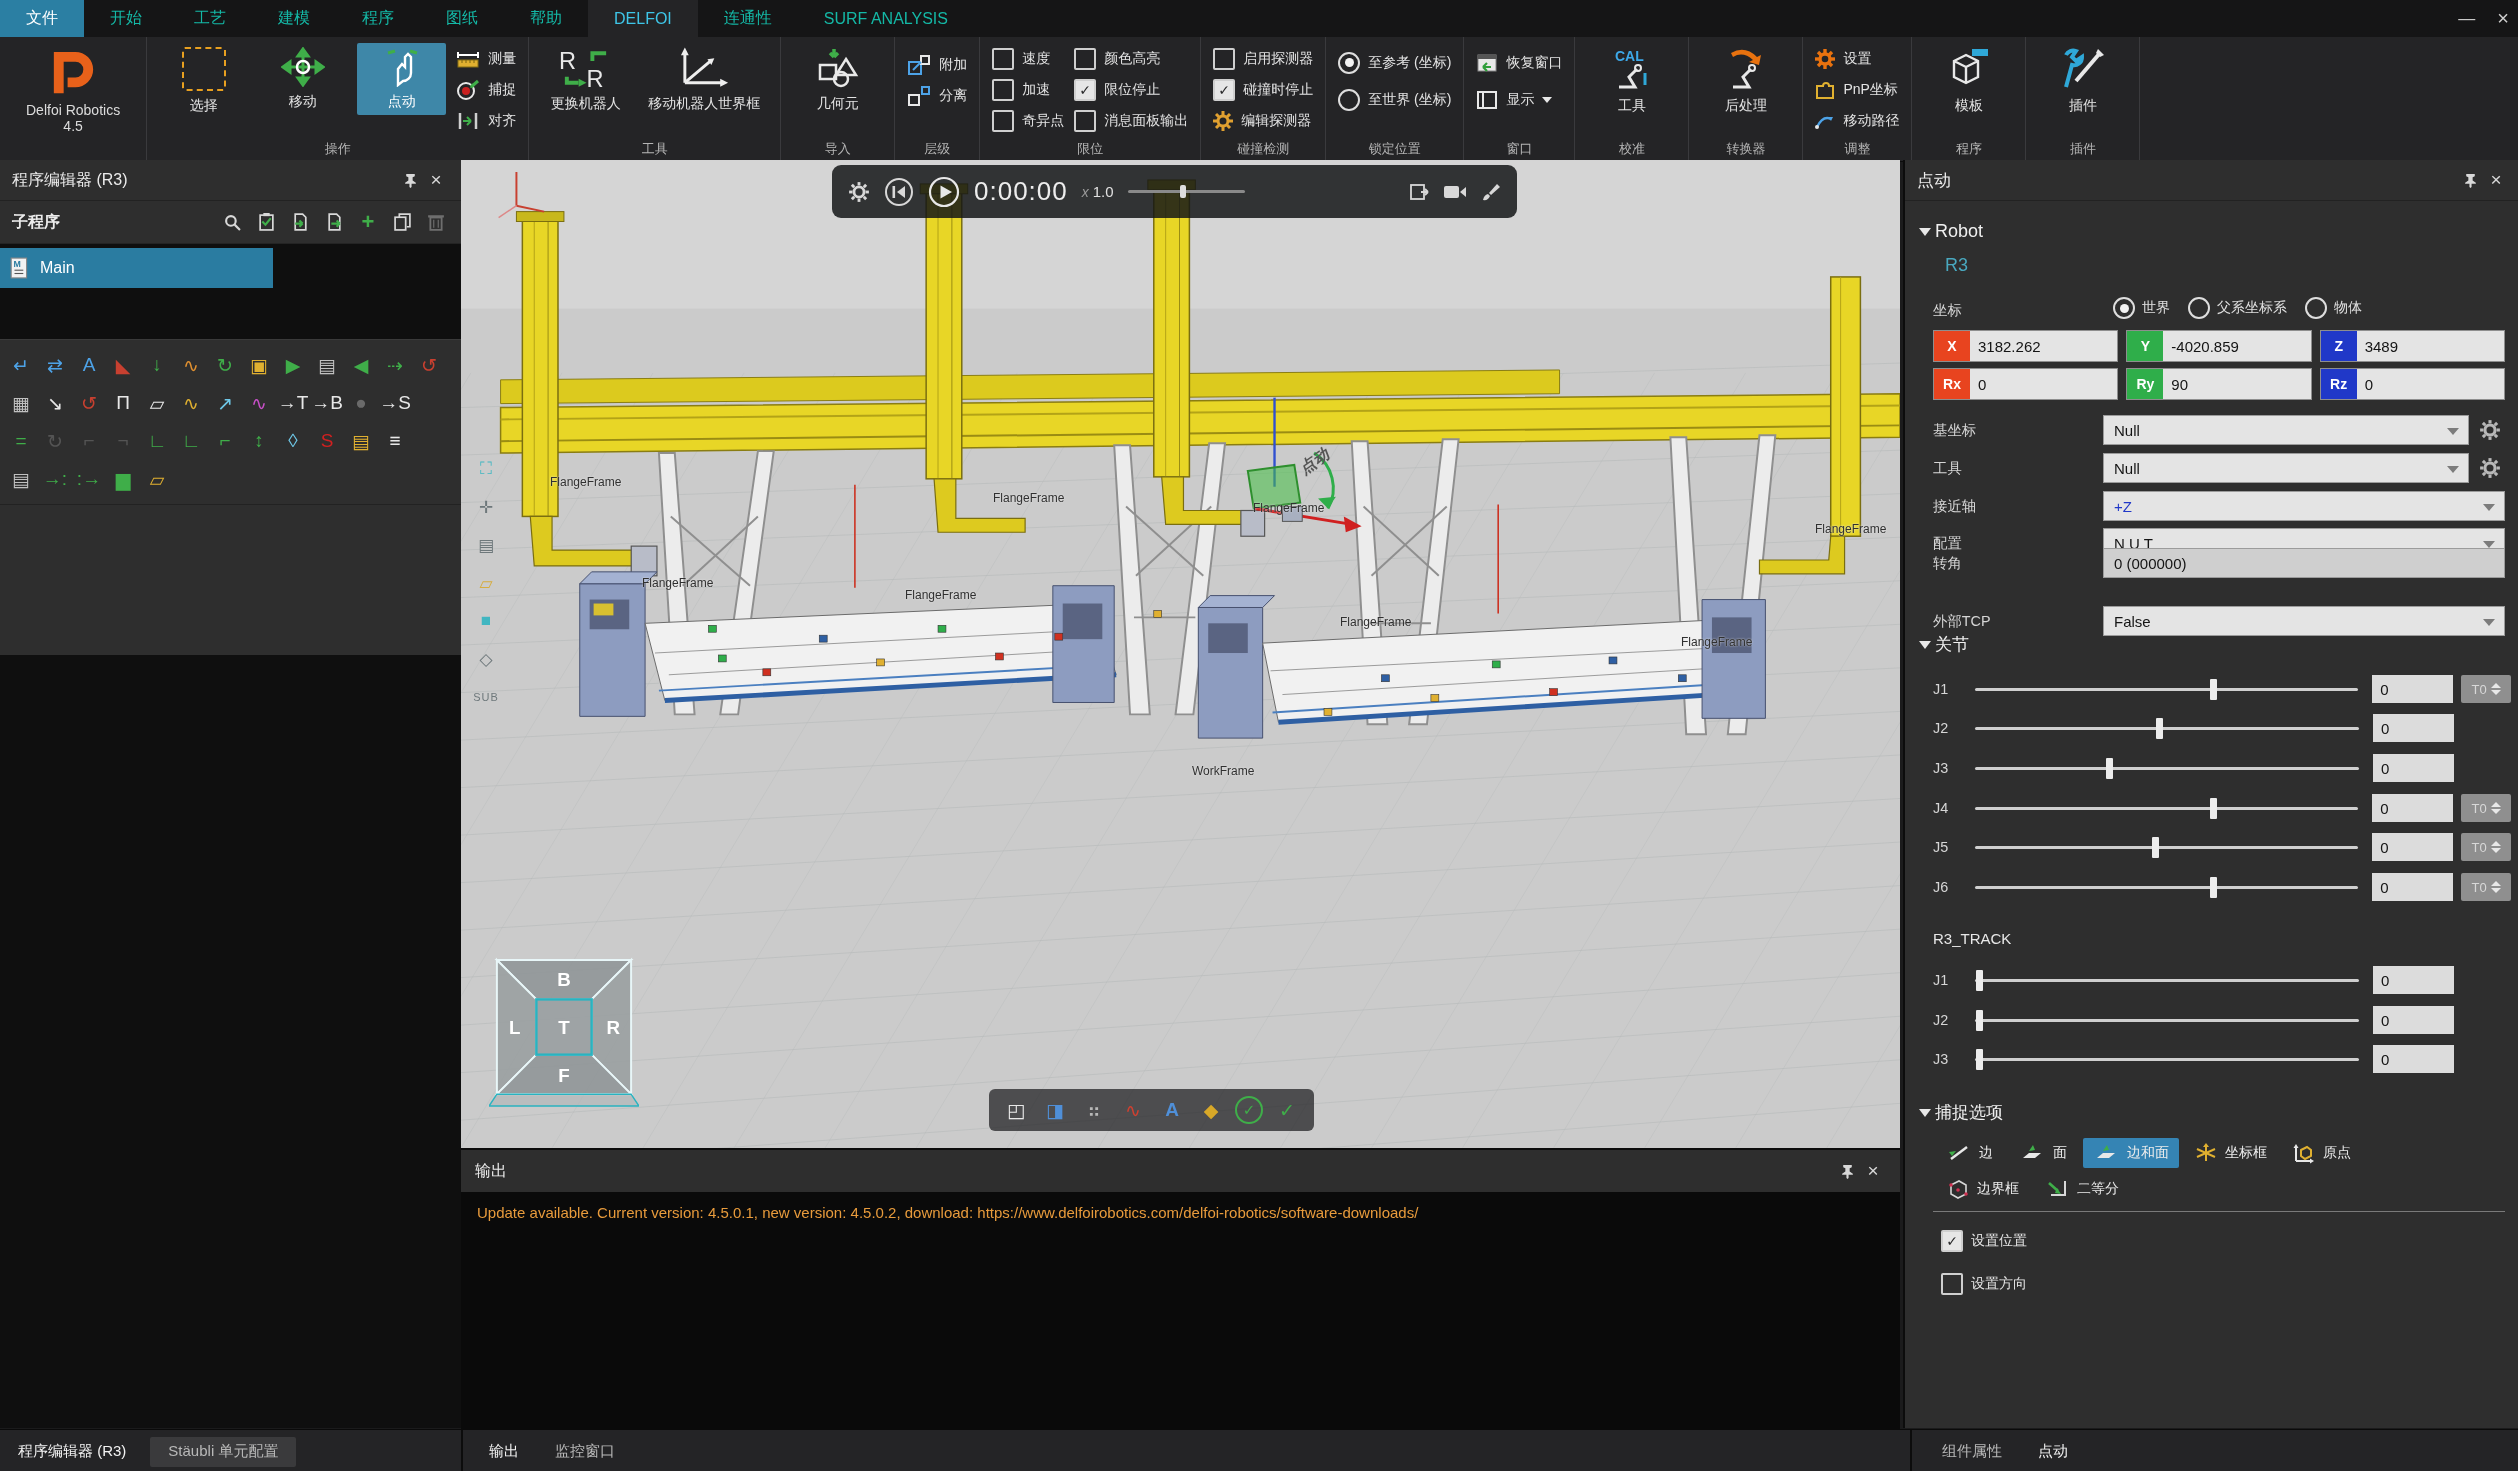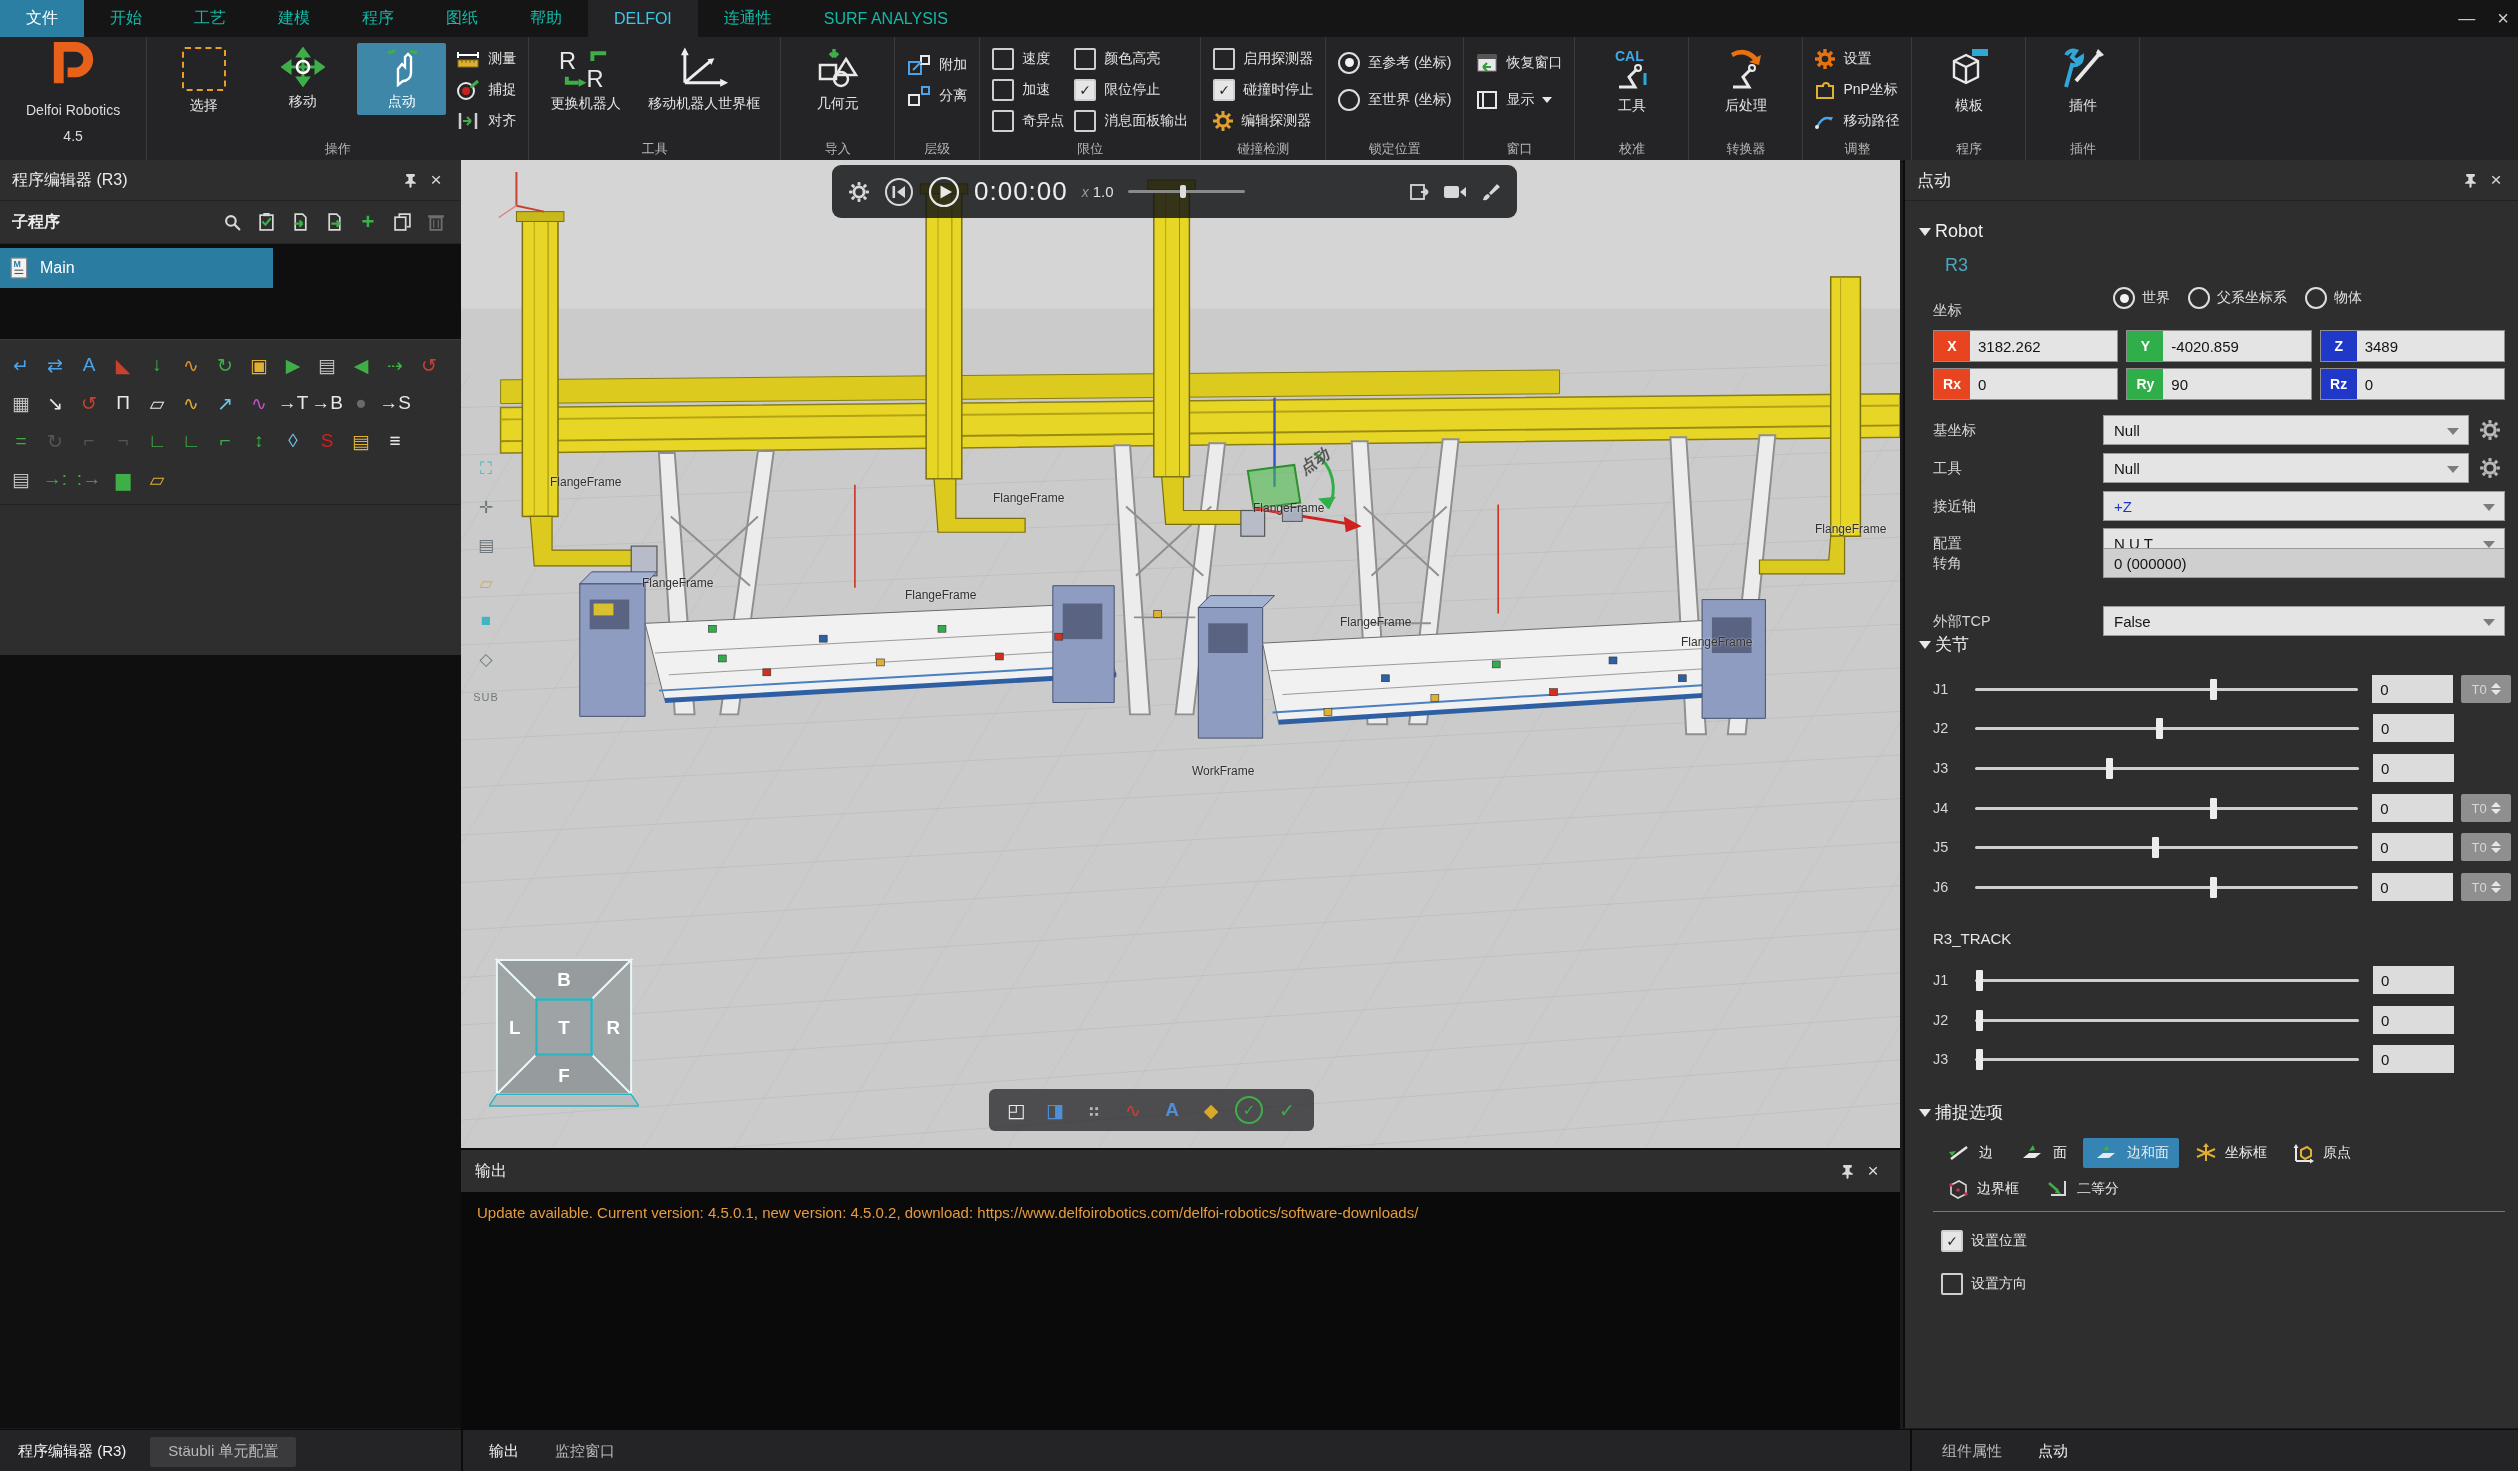--- a/index.html
+++ b/index.html
@@ -17,21 +17,21 @@
   .rgroup{position:relative;border-right:1px solid #3a3a3d;padding:6px 12px 24px 12px;display:flex;align-items:flex-start;gap:10px;}
   .glabel{position:absolute;left:0;right:0;bottom:3px;text-align:center;font-size:13px;color:#b5b5b5;white-space:nowrap;}
   .rbtn{display:flex;flex-direction:column;align-items:center;justify-content:flex-start;gap:6px;padding:4px 8px;min-width:73px;font-size:14px;color:#e3e3e3;white-space:nowrap;}
   .rbtn.active{background:#3e87a8;border-radius:2px;color:#fff;}
   .rstack{display:flex;flex-direction:column;justify-content:flex-start;gap:4px;padding-top:2px;}
   .rrow{display:flex;align-items:center;gap:8px;height:27px;font-size:14px;color:#e3e3e3;white-space:nowrap;}
   .cbox{width:18px;height:18px;border:2px solid #cfcfcf;border-radius:2px;background:transparent;display:inline-flex;align-items:center;justify-content:center;font-size:14px;color:transparent;flex:none;}
   .cbox.on{background:#e6e6e6;color:#2a2a2b;font-weight:bold;}
   .rdo{width:18px;height:18px;border:2px solid #dedede;border-radius:50%;display:inline-flex;align-items:center;justify-content:center;flex:none;}
   .rdo.sel::after{content:"";width:9px;height:9px;border-radius:50%;background:#f2f2f2;}
-  .brandbox{display:flex;flex-direction:column;align-items:center;gap:10px;padding:2px 14px;}
+  .brandbox{display:flex;flex-direction:column;align-items:center;gap:0;padding:2px 14px;}
   .brandname{font-size:14px;color:#dcdcdc;line-height:1.1;text-align:center;}
   
   #left-panel{left:0;top:160px;width:461px;height:1268px;background:#2e2e2e;border-right:2px solid #0c0c0c;}
   .phead{height:40px;display:flex;align-items:center;padding:0 12px;font-size:16px;color:#ececec;background:#2e2e2e;border-bottom:1px solid #222;}
   .phead .sp{flex:1;}
   .hicon{width:26px;height:26px;display:flex;align-items:center;justify-content:center;color:#d8d8d8;}
   #subhdr{height:42px;display:flex;align-items:center;padding:0 12px;font-size:16px;font-weight:bold;color:#ececec;gap:8px;border-bottom:1px solid #242424;}
   #prog-list{height:91px;background:#0f0f0f;padding:4px 0 0 0;}
   #main-item{width:253px;height:40px;background:#2a7ca1;display:flex;align-items:center;gap:10px;padding:0 10px;color:#fff;font-size:16px;}
   #edit-toolbar{background:#2e2e2e;border-top:1px solid #3a3a3a;border-bottom:1px solid #222;padding:6px 4px;}
@@ -864,21 +864,21 @@
       <span class="hicon" style="font-size:19px;">×</span>
     </div>
 
     <div class="abs sec-h" style="left:14px;top:61px;">
       <span class="tri"></span>
         <span style="font-size:18px;">Robot</span>
     </div>
     <div class="abs" style="left:40px;top:95px;font-size:18px;color:#49a8bf;">R3</div>
 
     <div class="abs rp-label" style="left:28px;top:141px;">坐标</div>
-    <div class="abs" id="coord-radios" style="left:208px;top:127px;display:flex;gap:18px;align-items:flex-start;">
+    <div class="abs" id="coord-radios" style="left:208px;top:137px;display:flex;gap:18px;align-items:flex-start;">
         <span style="display: flex; align-items: center; gap: 7px; font-size: 14px; color: rgb(224, 224, 224); white-space: nowrap;">
           <span class="rdo sel"></span>
           <span>世界</span>
         </span>
         <span style="display: flex; align-items: center; gap: 7px; font-size: 14px; color: rgb(224, 224, 224); white-space: nowrap;">
           <span class="rdo"></span>
           <span>父系坐标系</span>
         </span>
         <span style="display: flex; align-items: center; gap: 7px; font-size: 14px; color: rgb(224, 224, 224); white-space: nowrap;">
           <span class="rdo"></span>

